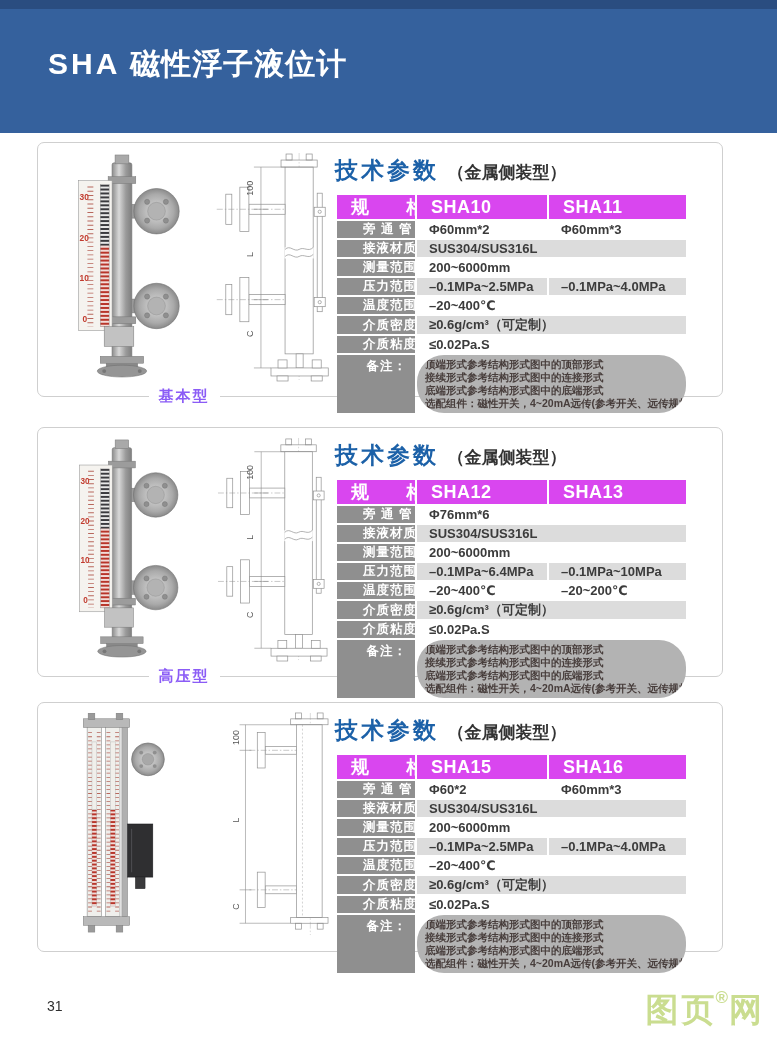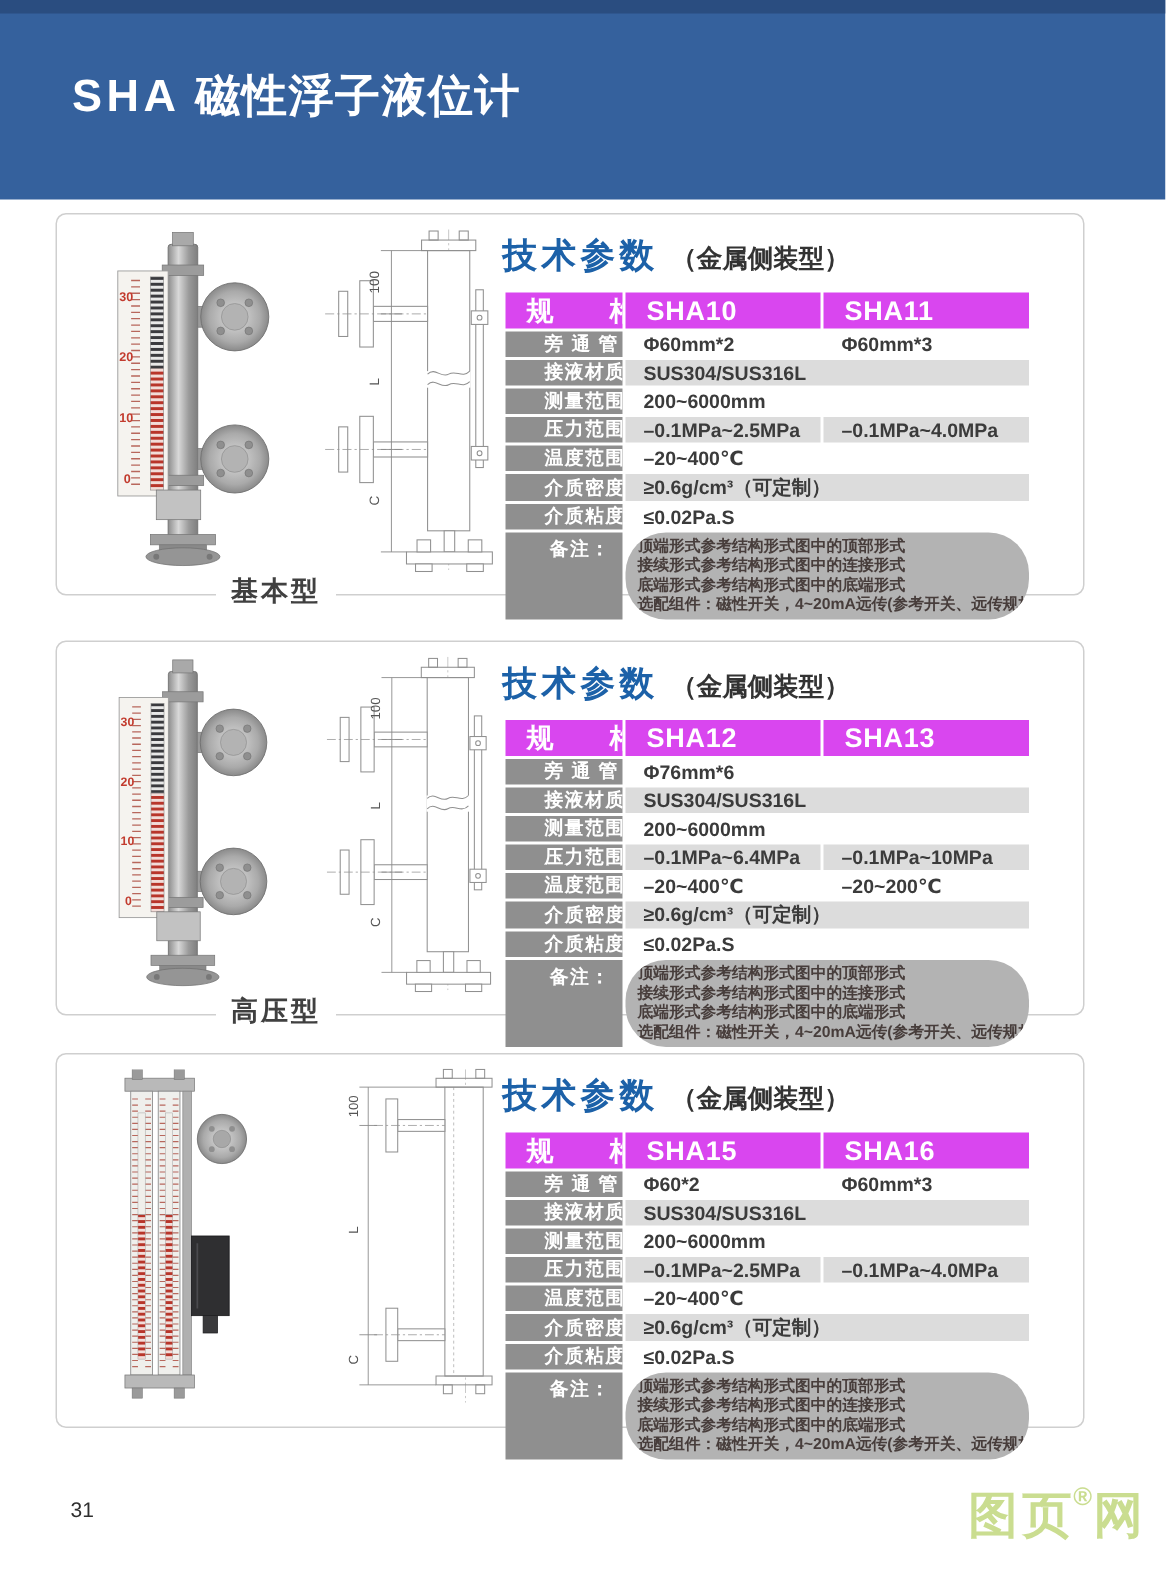--- a/index.html
+++ b/index.html
@@ -12,21 +12,21 @@
   .banner{position:absolute;left:0;top:0;width:777px;height:133px;background:#35619d;}
   .banner::before{content:"";position:absolute;left:0;top:0;width:100%;height:9px;background:#2a4d80;}
   .banner-title{position:absolute;left:48px;top:44px;color:#ffffff;font-size:30px;font-weight:bold;letter-spacing:1px;white-space:nowrap;}
   .banner-title .en{letter-spacing:3px;margin-right:10px;}
   
   .card{position:absolute;left:37px;width:684px;border:1px solid #cfcfcf;border-radius:7px;background:#ffffff;}
   .card-0{top:142px;height:253px;}
   .card-1{top:427px;height:248px;}
   .card-2{top:702px;height:248px;}
   .type-label{position:absolute;bottom:-10px;left:46px;width:200px;text-align:center;line-height:20px;}
-  .type-label span{display:inline-block;background:#ffffff;padding:0 10px;font-size:18px;font-weight:bold;color:#404040;letter-spacing:2px;}
+  .type-label span{display:inline-block;background:#ffffff;padding:0 10px;font-size:15px;font-weight:bold;color:#8b5cf6;letter-spacing:2px;}
   .photo{position:absolute;left:16px;top:10px;bottom:16px;width:130px;}
   .drawing{position:absolute;left:150px;top:8px;bottom:14px;width:170px;}
   .photo svg,.drawing svg{width:100%;height:100%;}
   
   .content{position:absolute;left:297px;top:12px;width:356px;}
   .sec-title{white-space:nowrap;}
   .sec-title .t1{color:#1c61a8;font-size:23px;font-weight:bold;letter-spacing:3px;}
   .sec-title .t2{color:#333333;font-size:17px;font-weight:bold;margin-left:4px;}
   table.params{border-collapse:separate;border-spacing:2px;width:353px;margin-top:7px;table-layout:fixed;}
   table.params col.c-lab{width:78px;}

